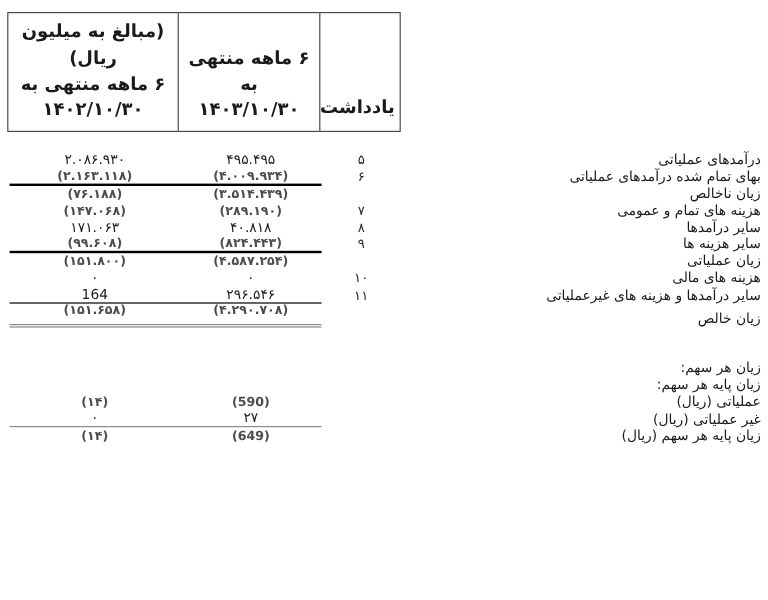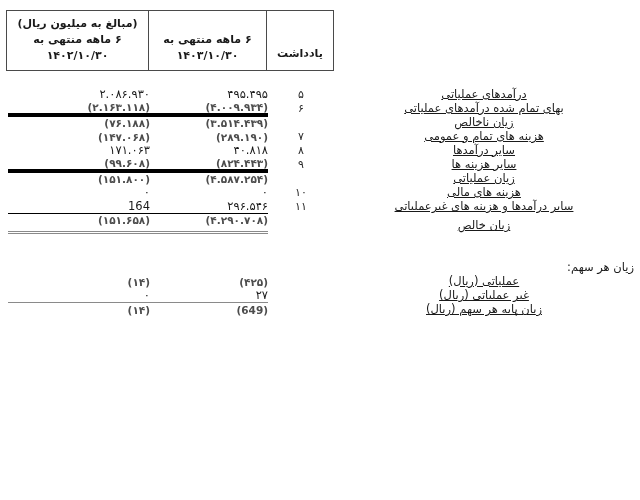--- a/index.html
+++ b/index.html
@@ -44,21 +44,21 @@
     display: flex;
     justify-content: flex-start;
     direction: rtl;
   }
   .hdr-cellgroup {
     border: 1px solid #4a4a4a;
     display: flex;
     direction: rtl;
   }
   .hdr-cell {
-    font-size: 11px;
+    font-size: 15px;
     line-height: 1.45;
     text-align: center;
     padding: 5px 4px 6px 4px;
     color: #1a1a1a;
     box-sizing: border-box;
   }
   .hdr-cell.note {
     width: 66px;
     align-self: flex-end;
     padding-bottom: 8px;
@@ -68,45 +68,44 @@
     border-right: 1px solid #4a4a4a;
   }
   .hdr-cell.v2 {
     width: 142px;
     border-right: 1px solid #4a4a4a;
   }
   .hdr-sub { display: block; }
 
   td.label {
     font-size: 11.5px;
-    text-align: center;
+    text-align: right;
     padding: 5px 8px 5px 2px;
     white-space: nowrap;
-    text-decoration: underline;
   }
   td.note {
     font-size: 11px;
     text-align: center;
     padding: 5px 0;
     color: #2a2a2a;
   }
   td.val {
     font-size: 11.5px;
-    text-align: right;
+    text-align: center;
     padding: 5px 6px;
     direction: ltr;
     white-space: nowrap;
   }
   td.val.sub {
     font-size: 10.5px;
     color: #4d4d4d;
     font-weight: bold;
   }
   tr.subtotal td.val {
-    border-top: 4px solid #000000;
+    border-top: 2px solid #000000;
   }
   tr.dbl td.val {
     border-top: 1px solid #000000;
     border-bottom: 3px double #8a8a8a;
     padding-bottom: 5px;
   }
   tr.spacer td {
     height: 16px;
   }
   tr.bigspacer td {
@@ -235,25 +234,31 @@
       <tr class="bigspacer">
           <td colspan="4"></td>
         </tr>
 
       <tr>
         <td class="section-label">زیان هر سهم:</td>
         <td></td>
           <td></td>
           <td></td>
       </tr>
+      <tr>
+        <td class="section-label">زیان پایه هر سهم:</td>
+        <td></td>
+          <td></td>
+          <td></td>
+      </tr>
 
       <tr>
         <td class="label">عملیاتی (ریال)</td>
         <td class="note"></td>
-        <td class="val sub">(۴۲۵)</td>
+        <td class="val sub">(590)</td>
         <td class="val sub">(۱۴)</td>
       </tr>
 
       <tr>
         <td class="label">غیر عملیاتی (ریال)</td>
         <td class="note"></td>
         <td class="val">۲۷</td>
         <td class="val">۰</td>
       </tr>
 

